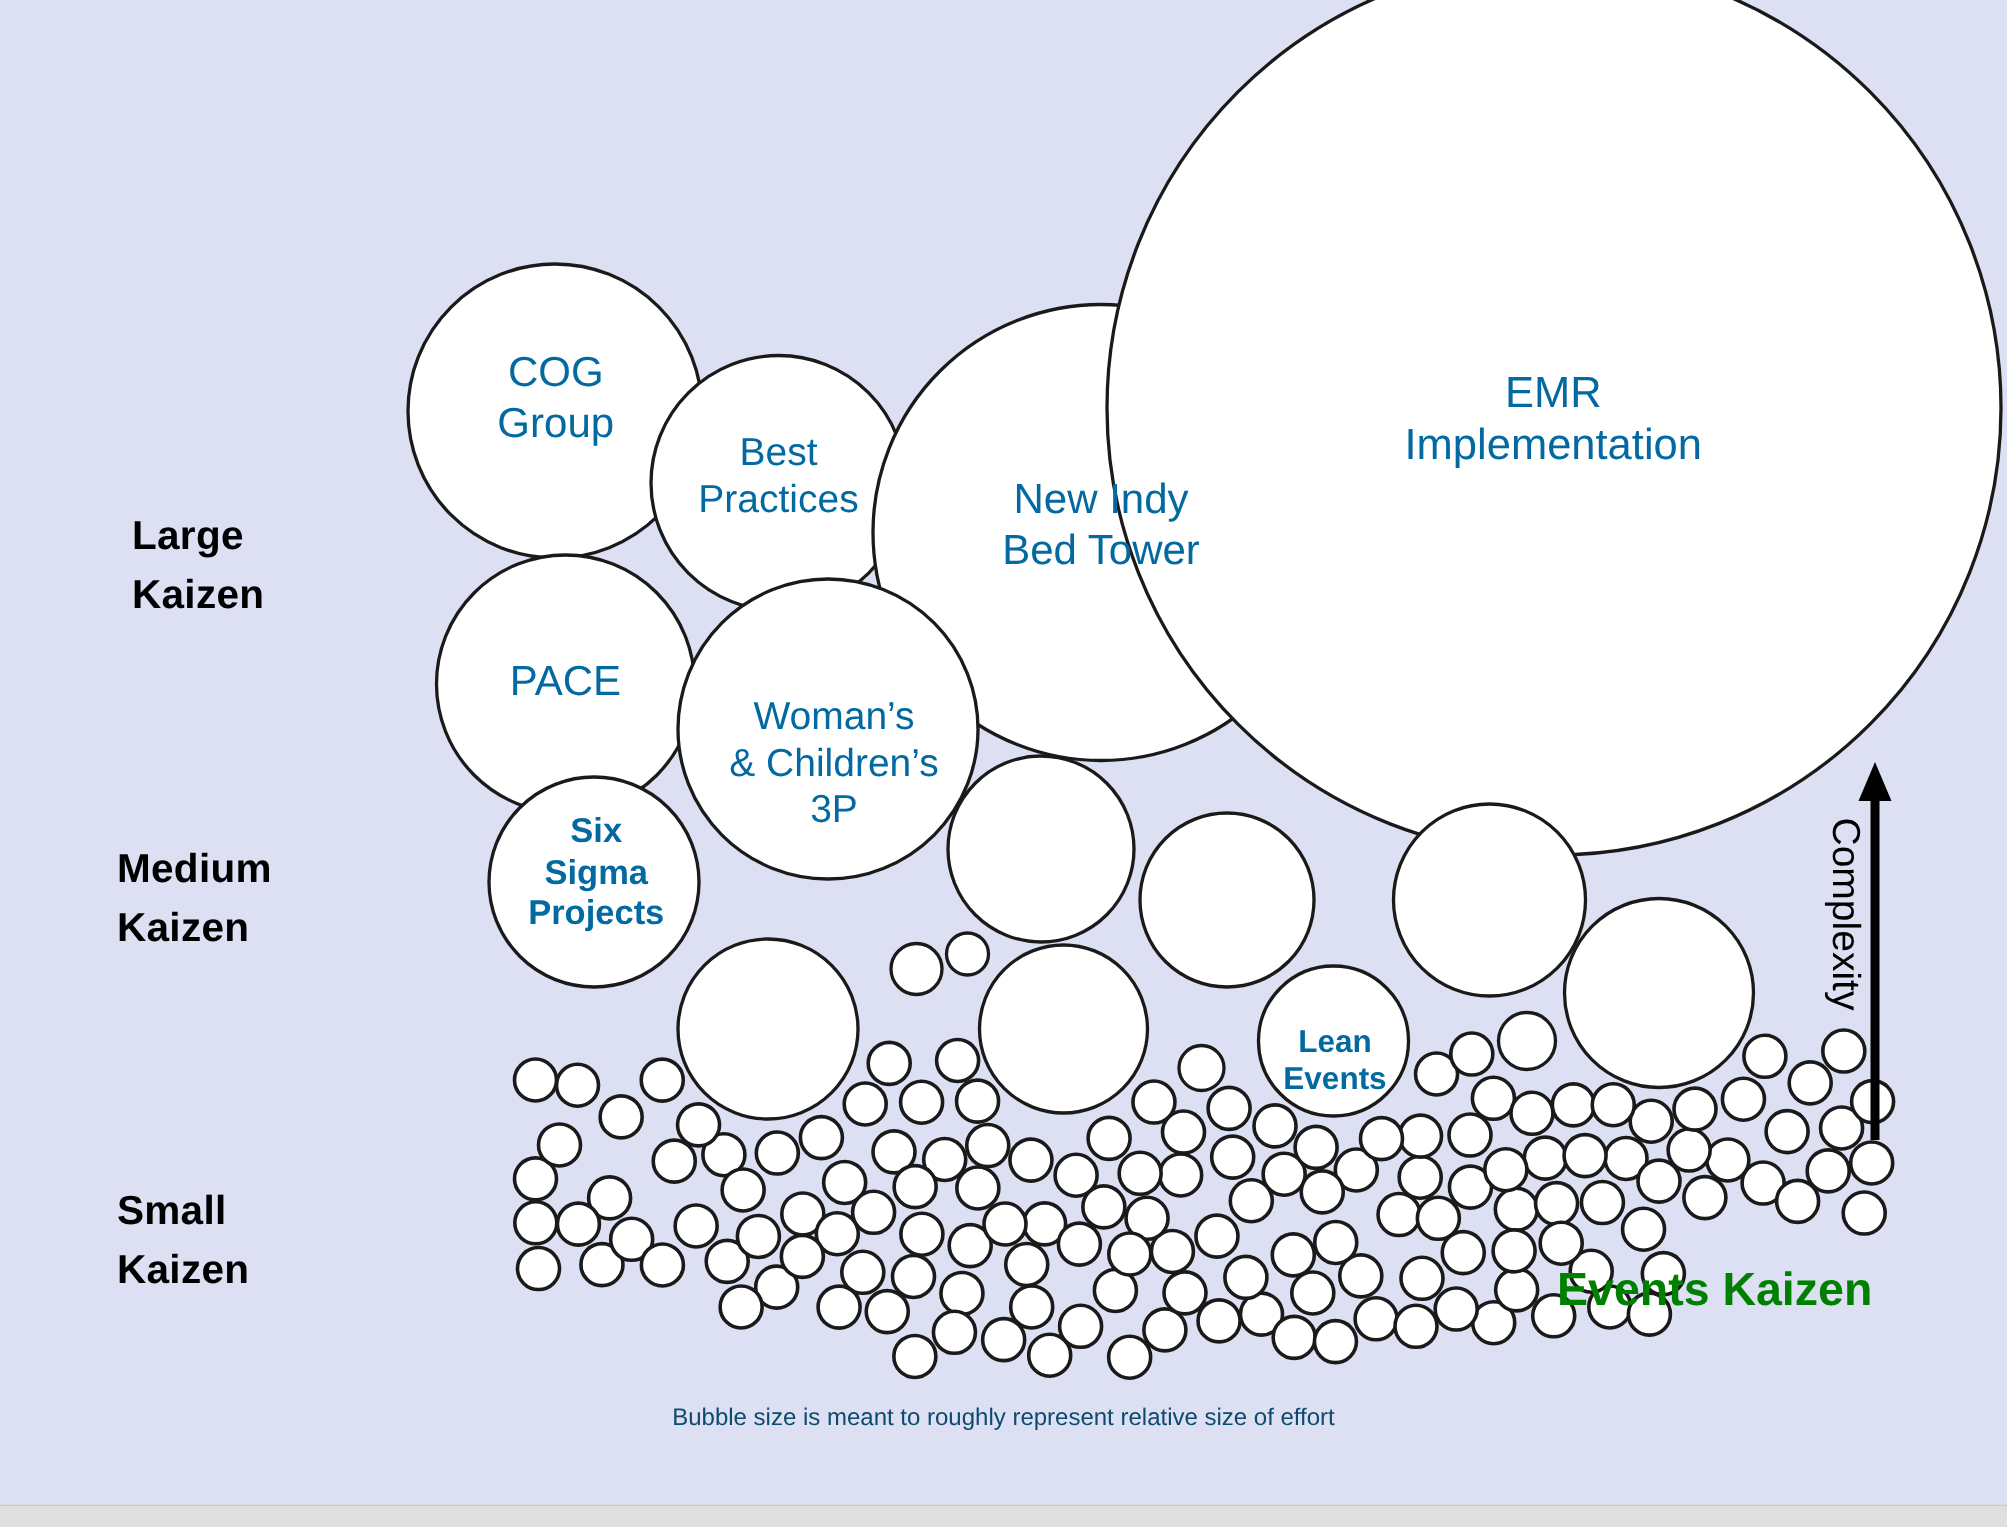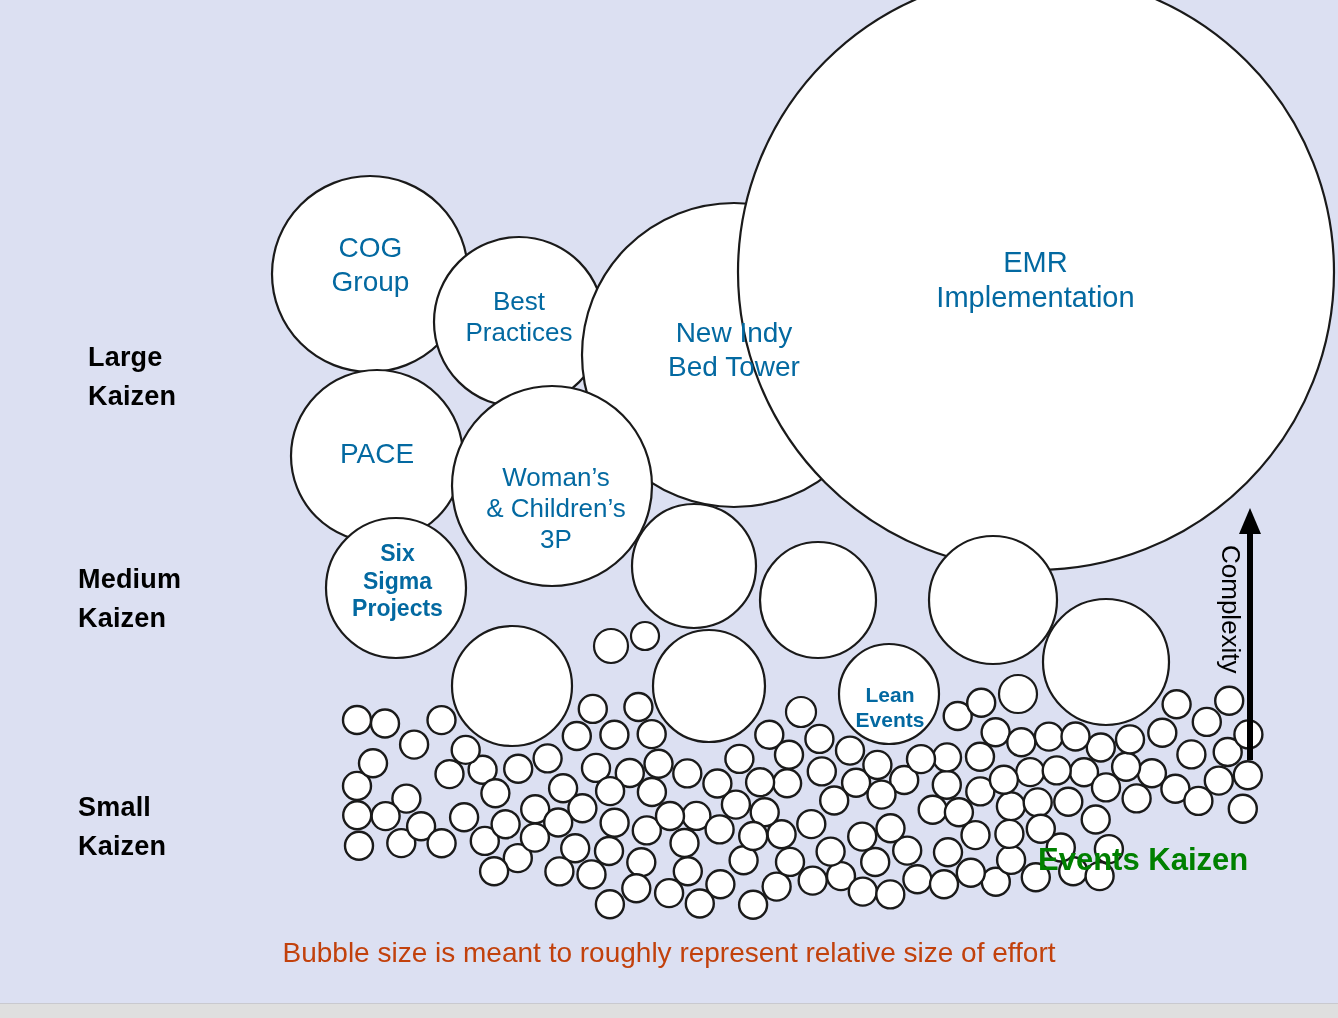--- a/index.html
+++ b/index.html
@@ -87,22 +87,22 @@
     font-weight: bold;
     color: #008000;
     white-space: nowrap;
   }
   #caption {
     position: absolute;
     left: 0;
     top: 937px;
     width: 1338px;
     text-align: center;
-    font-size: 28px;
-    color: #c2410c;
+    font-size: 16px;
+    color: #0c4a6e;
   }
   #complexity-label {
     position: absolute;
     left: 1246px;
     top: 545px;
     width: 220px;
     transform: rotate(90deg);
     transform-origin: 0 0;
     font-size: 26px;
     color: #000000;

